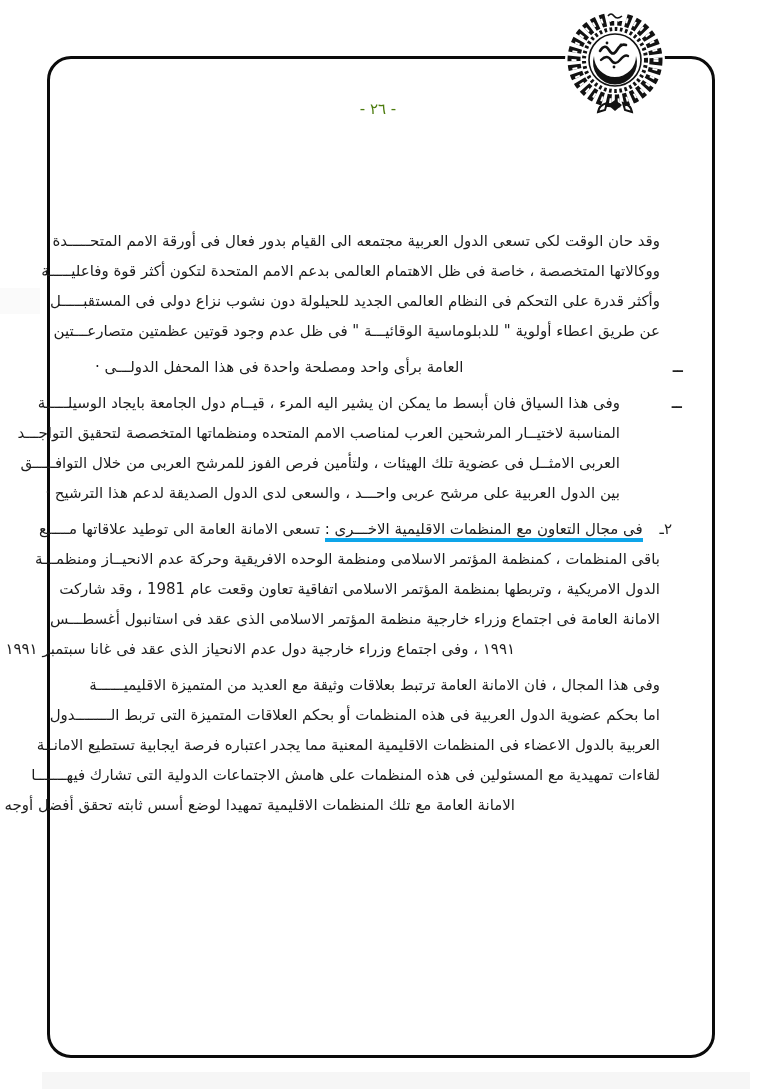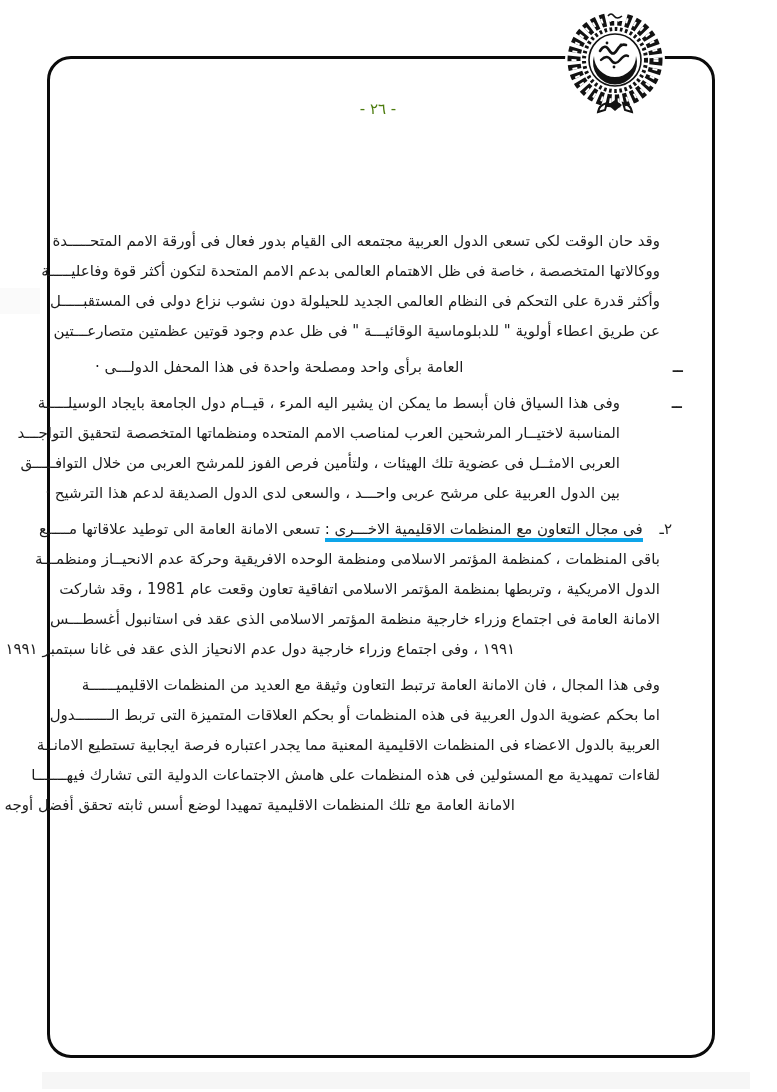--- a/index.html
+++ b/index.html
@@ -125,21 +125,21 @@
         <span class="u">فى مجال التعاون مع المنظمات الاقليمية الاخـــرى :</span>
         <span>تسعى الامانة العامة الى توطيد علاقاتها مـــــع</span>
       </div>
       <div class="line">باقى المنظمات ، كمنظمة المؤتمر الاسلامى ومنظمة الوحده الافريقية وحركة عدم الانحيــاز ومنظمـــة</div>
       <div class="line">الدول الامريكية ، وتربطها بمنظمة المؤتمر الاسلامى اتفاقية تعاون وقعت عام 1981 ، وقد شاركت</div>
       <div class="line">الامانة العامة فى اجتماع وزراء خارجية منظمة المؤتمر الاسلامى الذى عقد فى استانبول أغسطـــس</div>
       <div class="line indent-145">١٩٩١ ، وفى اجتماع وزراء خارجية دول عدم الانحياز الذى عقد فى غانا سبتمبر ١٩٩١ ·</div>
     </div>
 
     <div class="para para-5">
-      <div class="line">وفى هذا المجال ، فان الامانة العامة ترتبط التعاون وثيقة مع العديد من المنظمات الاقليميــــــة</div>
+      <div class="line">وفى هذا المجال ، فان الامانة العامة ترتبط بعلاقات وثيقة مع العديد من المتميزة الاقليميــــــة</div>
       <div class="line">اما بحكم عضوية الدول العربية فى هذه المنظمات أو بحكم العلاقات المتميزة التى تربط الــــــــدول</div>
       <div class="line">العربية بالدول الاعضاء فى المنظمات الاقليمية المعنية مما يجدر اعتباره فرصة ايجابية تستطيع الامانــة</div>
       <div class="line">لقاءات تمهيدية مع المسئولين فى هذه المنظمات على هامش الاجتماعات الدولية التى تشارك فيهـــــــا</div>
       <div class="line indent-145">الامانة العامة مع تلك المنظمات الاقليمية تمهيدا لوضع أسس ثابته تحقق أفضل أوجه التعاون ·</div>
     </div>
 
   </div>
 </div>
 
 </body></html>

